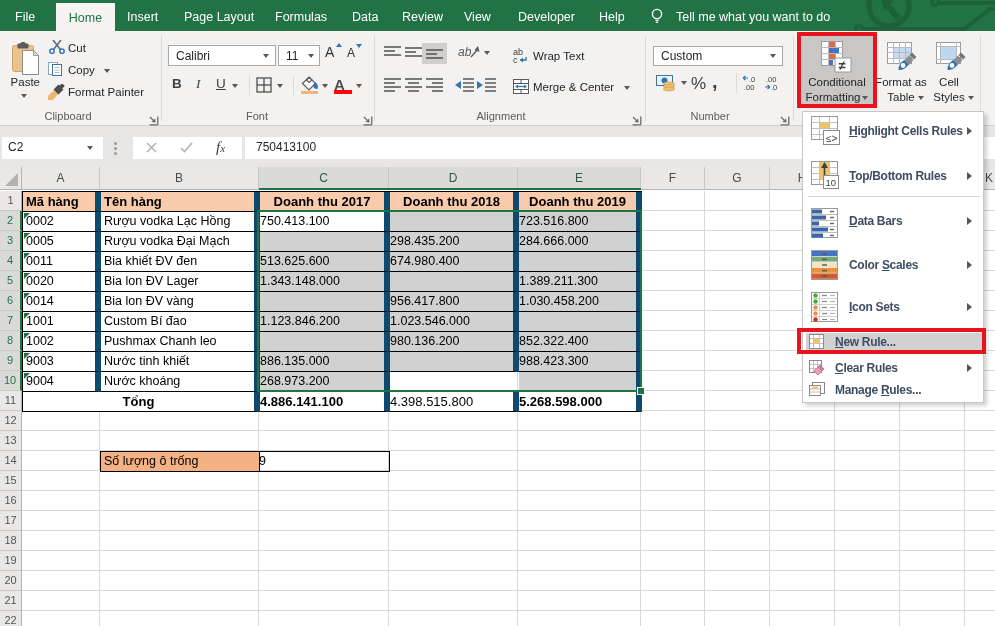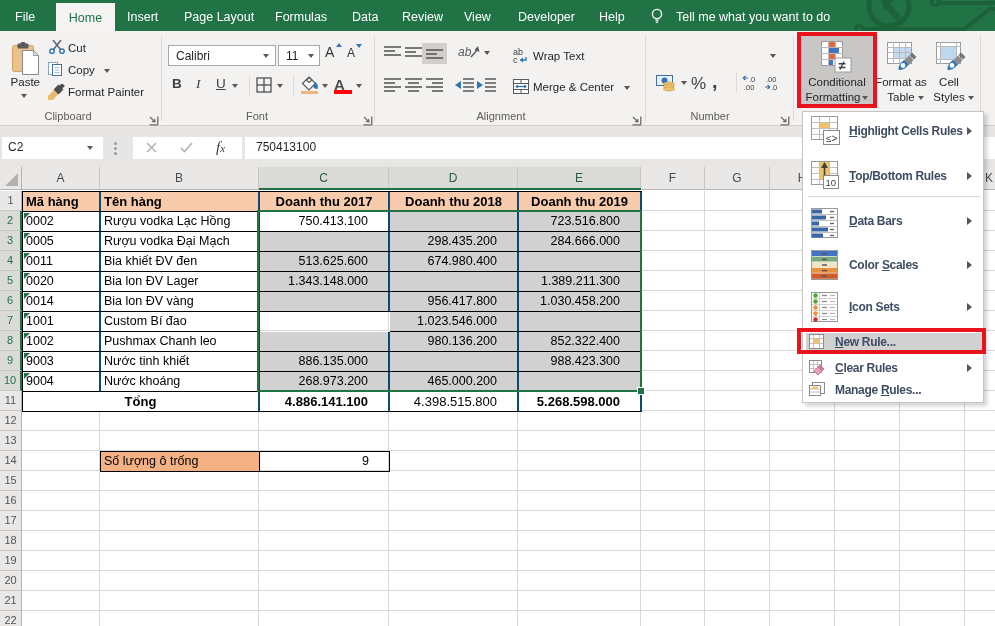--- a/index.html
+++ b/index.html
@@ -23,27 +23,27 @@
 
 #fbar{left:0;top:126px;width:995px;height:41px;background:#e7e6e5}
 .fbox{position:absolute;background:#fff;top:11px;height:22px}
 
 #sheet{left:0;top:167px;width:995px;height:459px;background:#fff}
 .colhead{position:absolute;top:0;height:23px;background:#e9e8e7;border-right:1px solid #c8c7c6;border-bottom:1px solid #b5b4b3;color:#4a4a4a;font-size:12px;text-align:center;line-height:22px}
 .colsel{background:#dadad9;color:#2d5b46}
 .rowhead{position:absolute;left:0;width:22px;height:20px;background:#e9e8e7;border-right:1px solid #b5b4b3;border-bottom:1px solid #c8c7c6;color:#555;font-size:11px;text-align:center;line-height:19px}
 .rowsel{background:#dadad9;color:#217346;border-right:2px solid #217346}
 .cell{position:absolute;font-size:12.5px;color:#000;white-space:nowrap;overflow:hidden;border-right:1px solid #000;border-bottom:1px solid #000;line-height:19px}
-.num{text-align:right;padding-right:20px}
+.num{padding-right:20px}
 .txt{text-align:left;padding-left:3px}
 .gray{background:#d1d1d1}
 #tbl .c.gray{background:#d1d1d1}
 .gtri{position:absolute;width:0;height:0;border-top:6px solid #1e7145;border-right:6px solid transparent}
 #tbl{border-top:1px solid #000;border-left:1px solid #000}
-#tbl .c{position:absolute;border-right:2px solid #0c4a6e;border-bottom:1px solid #000;font-size:12.5px;line-height:19px;white-space:nowrap;overflow:hidden;background:#fff}
+#tbl .c{position:absolute;border-right:6px solid #0c4a6e;border-bottom:1px solid #000;font-size:12.5px;line-height:19px;white-space:nowrap;overflow:hidden;background:#fff}
 #tbl .hd{background:#f8cbad;font-weight:bold;font-size:13px}
 #tbl .ctr{text-align:center}
 .colA{left:0;width:78px}.colB{left:78px;width:159px}.colC{left:237px;width:130px}.colD{left:367px;width:129px}.colE{left:496px;width:123px}
 .r1{top:0}.r2{top:20px}.r3{top:40px}.r4{top:60px}.r5{top:80px}.r6{top:100px}.r7{top:120px}.r8{top:140px}.r9{top:160px}.r10{top:180px}.r11{top:200px}
 #tbl .c{height:20px}
 
 #menu{left:802px;top:111px;width:182px;height:292px;background:#fff;border:1px solid #c5c5c5;box-shadow:3px 3px 4px rgba(0,0,0,.18);z-index:30}
 .mitem{position:absolute;left:46px;font-size:12px;font-weight:bold;color:#3f4d63;white-space:nowrap;letter-spacing:-0.3px}
 .marrow{position:absolute;left:164px;width:0;height:0;border-top:4.5px solid transparent;border-bottom:4.5px solid transparent;border-left:5.5px solid #555}
 .mul{text-decoration:underline}
@@ -256,20 +256,23 @@
   <div class="rtext" style="left:533px;top:50px">Merge &amp; Center</div>
   <div class="caret" style="left:624px;top:55px"></div>
   <div class="glabel" style="left:471px;top:79px;width:60px">Alignment</div>
   <div class="launch" style="left:631px;top:81px"><svg width="11" height="11" viewBox="0 0 11 11">
         <path d="M1.5 9.8 H9.8 M9.8 1.5 V9.8" stroke="#6d6b68" stroke-width="1.3" fill="none"></path>
         <line x1="2" y1="2" x2="5.6" y2="5.6" stroke="#6d6b68" stroke-width="1.3"></line>
         <path d="M7.6 7.6 L3.4 7.1 L7.1 3.4 Z" fill="#6d6b68"></path>
       </svg></div>
   <div class="gsep" style="left:645px;top:5px;height:85px"></div>
 
+  <div class="combo" style="left:653px;top:15px;width:130px;height:20px">
+      <span class="cv">Custom</span>
+    </div>
   <div class="caret" style="left:770px;top:23px"></div>
   <svg class="abs" style="left:656px;top:44px" width="23" height="17" viewBox="0 0 23 17">
     <rect x="0.5" y="0.5" width="16" height="10" fill="#eaf1f8" stroke="#41719c"></rect>
     <circle cx="8.5" cy="5.5" r="3" fill="#2e75b6"></circle>
     <ellipse cx="13" cy="9" rx="5.5" ry="2" fill="#f0c36a" stroke="#c79d57" stroke-width="0.7"></ellipse>
     <ellipse cx="13" cy="11.5" rx="5.5" ry="2" fill="#f0c36a" stroke="#c79d57" stroke-width="0.7"></ellipse>
     <ellipse cx="13" cy="14" rx="5.5" ry="2" fill="#f0c36a" stroke="#c79d57" stroke-width="0.7"></ellipse>
   </svg>
   <div class="caret" style="left:681px;top:50px"></div>
   <div class="abs" style="left:691px;top:43px;font-size:17px;color:#404040">%</div>
@@ -454,36 +457,36 @@
       <div class="c num gray colC r5">1.343.148.000</div>
       <div class="c gray colD r5"></div>
       <div class="c num gray colE r5">1.389.211.300</div>
     <div class="c txt colA r6">0014</div>
       <div class="c txt colB r6">Bia lon ĐV vàng</div>
       <div class="c gray colC r6"></div>
       <div class="c num gray colD r6">956.417.800</div>
       <div class="c num gray colE r6">1.030.458.200</div>
     <div class="c txt colA r7">1001</div>
       <div class="c txt colB r7">Custom Bí đao</div>
+      <div class="c num gray colC r7">1.123.846.200</div>
       <div class="c num gray colD r7">1.023.546.000</div>
       <div class="c gray colE r7"></div>
     <div class="c txt colA r8">1002</div>
       <div class="c txt colB r8">Pushmax Chanh leo</div>
       <div class="c gray colC r8"></div>
       <div class="c num gray colD r8">980.136.200</div>
       <div class="c num gray colE r8">852.322.400</div>
     <div class="c txt colA r9">9003</div>
       <div class="c txt colB r9">Nước tinh khiết</div>
       <div class="c num gray colC r9">886.135.000</div>
       <div class="c gray colD r9"></div>
       <div class="c num gray colE r9">988.423.300</div>
     <div class="c txt colA r10">9004</div>
       <div class="c txt colB r10">Nước khoáng</div>
       <div class="c num gray colC r10">268.973.200</div>
-      <div class="c num gray colD r10">465.000.200</div>
       <div class="c gray colE r10"></div>
     <div class="c ctr r11" style="left:0;width:237px;font-weight:bold;font-size:13px">Tổng</div>
     <div class="c num colC r11" style="font-weight:bold;font-size:13px">4.886.141.100</div>
     <div class="c num colD r11" style="font-weight:normal;font-size:13px">4.398.515.800</div>
     <div class="c num colE r11" style="font-weight:bold;font-size:13px">5.268.598.000</div>
     <div class="gtri" style="left:1px;top:21px"></div>
     <div class="gtri" style="left:1px;top:41px"></div>
     <div class="gtri" style="left:1px;top:61px"></div>
     <div class="gtri" style="left:1px;top:81px"></div>
     <div class="gtri" style="left:1px;top:101px"></div>

